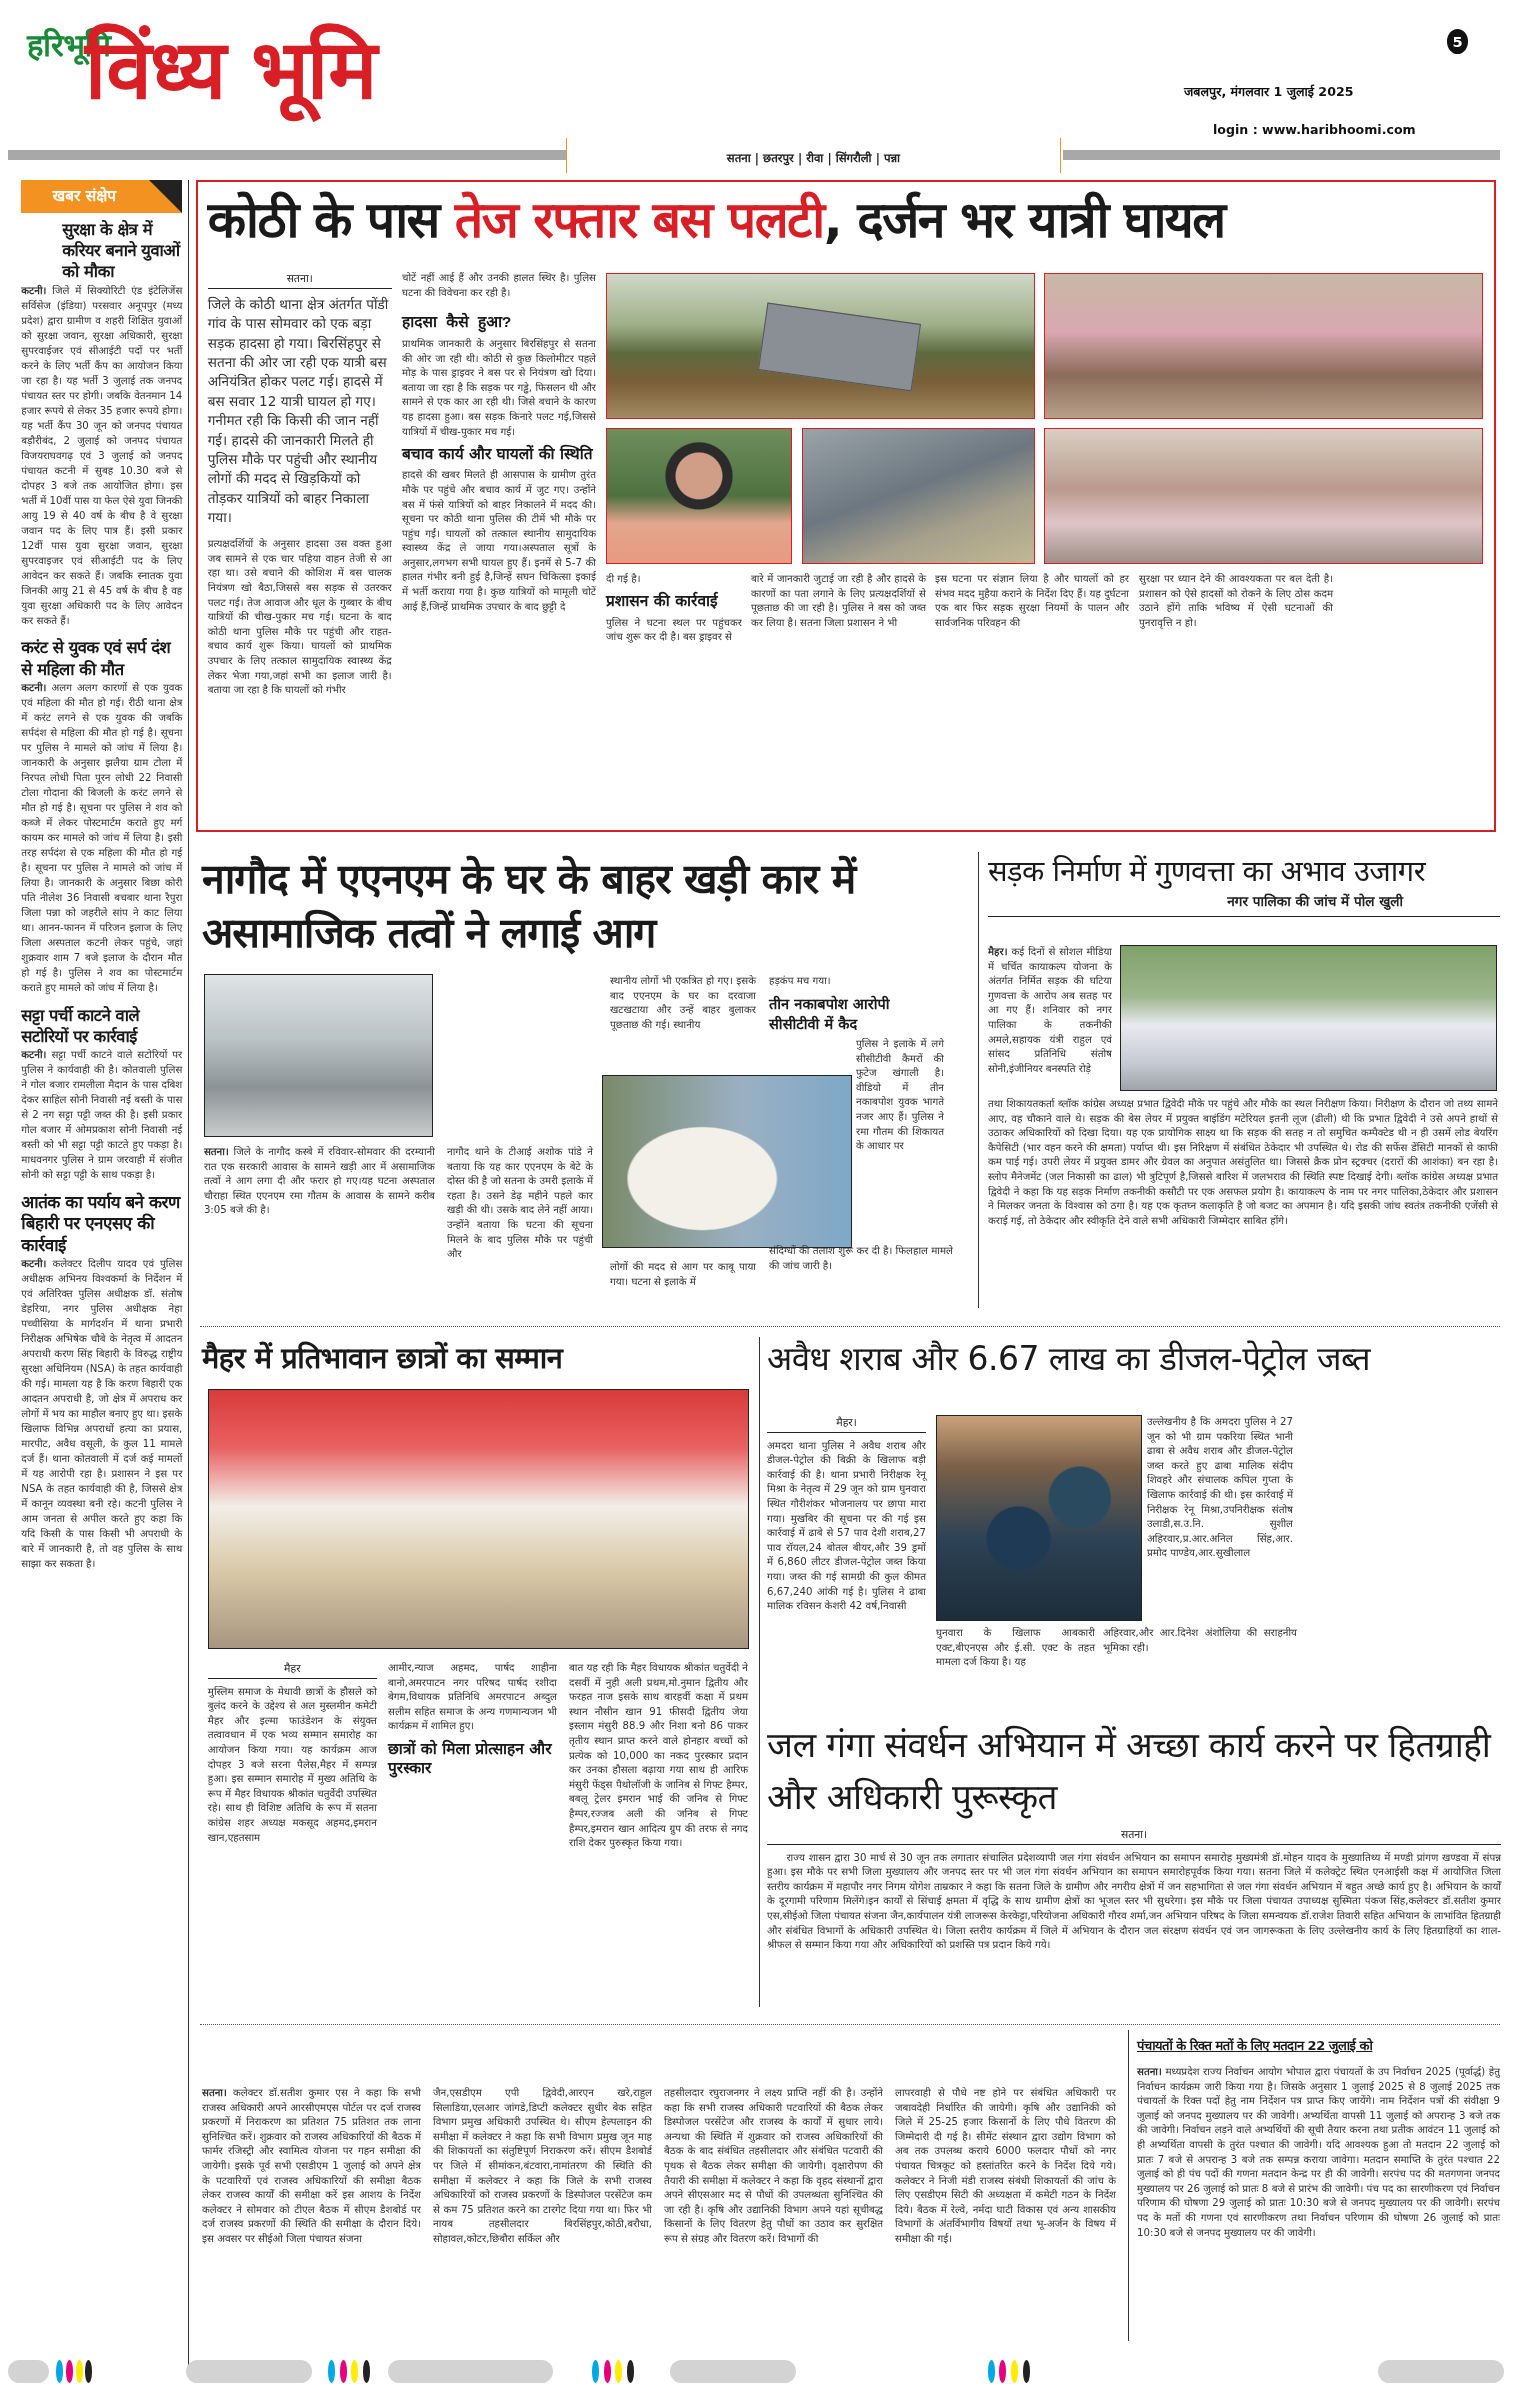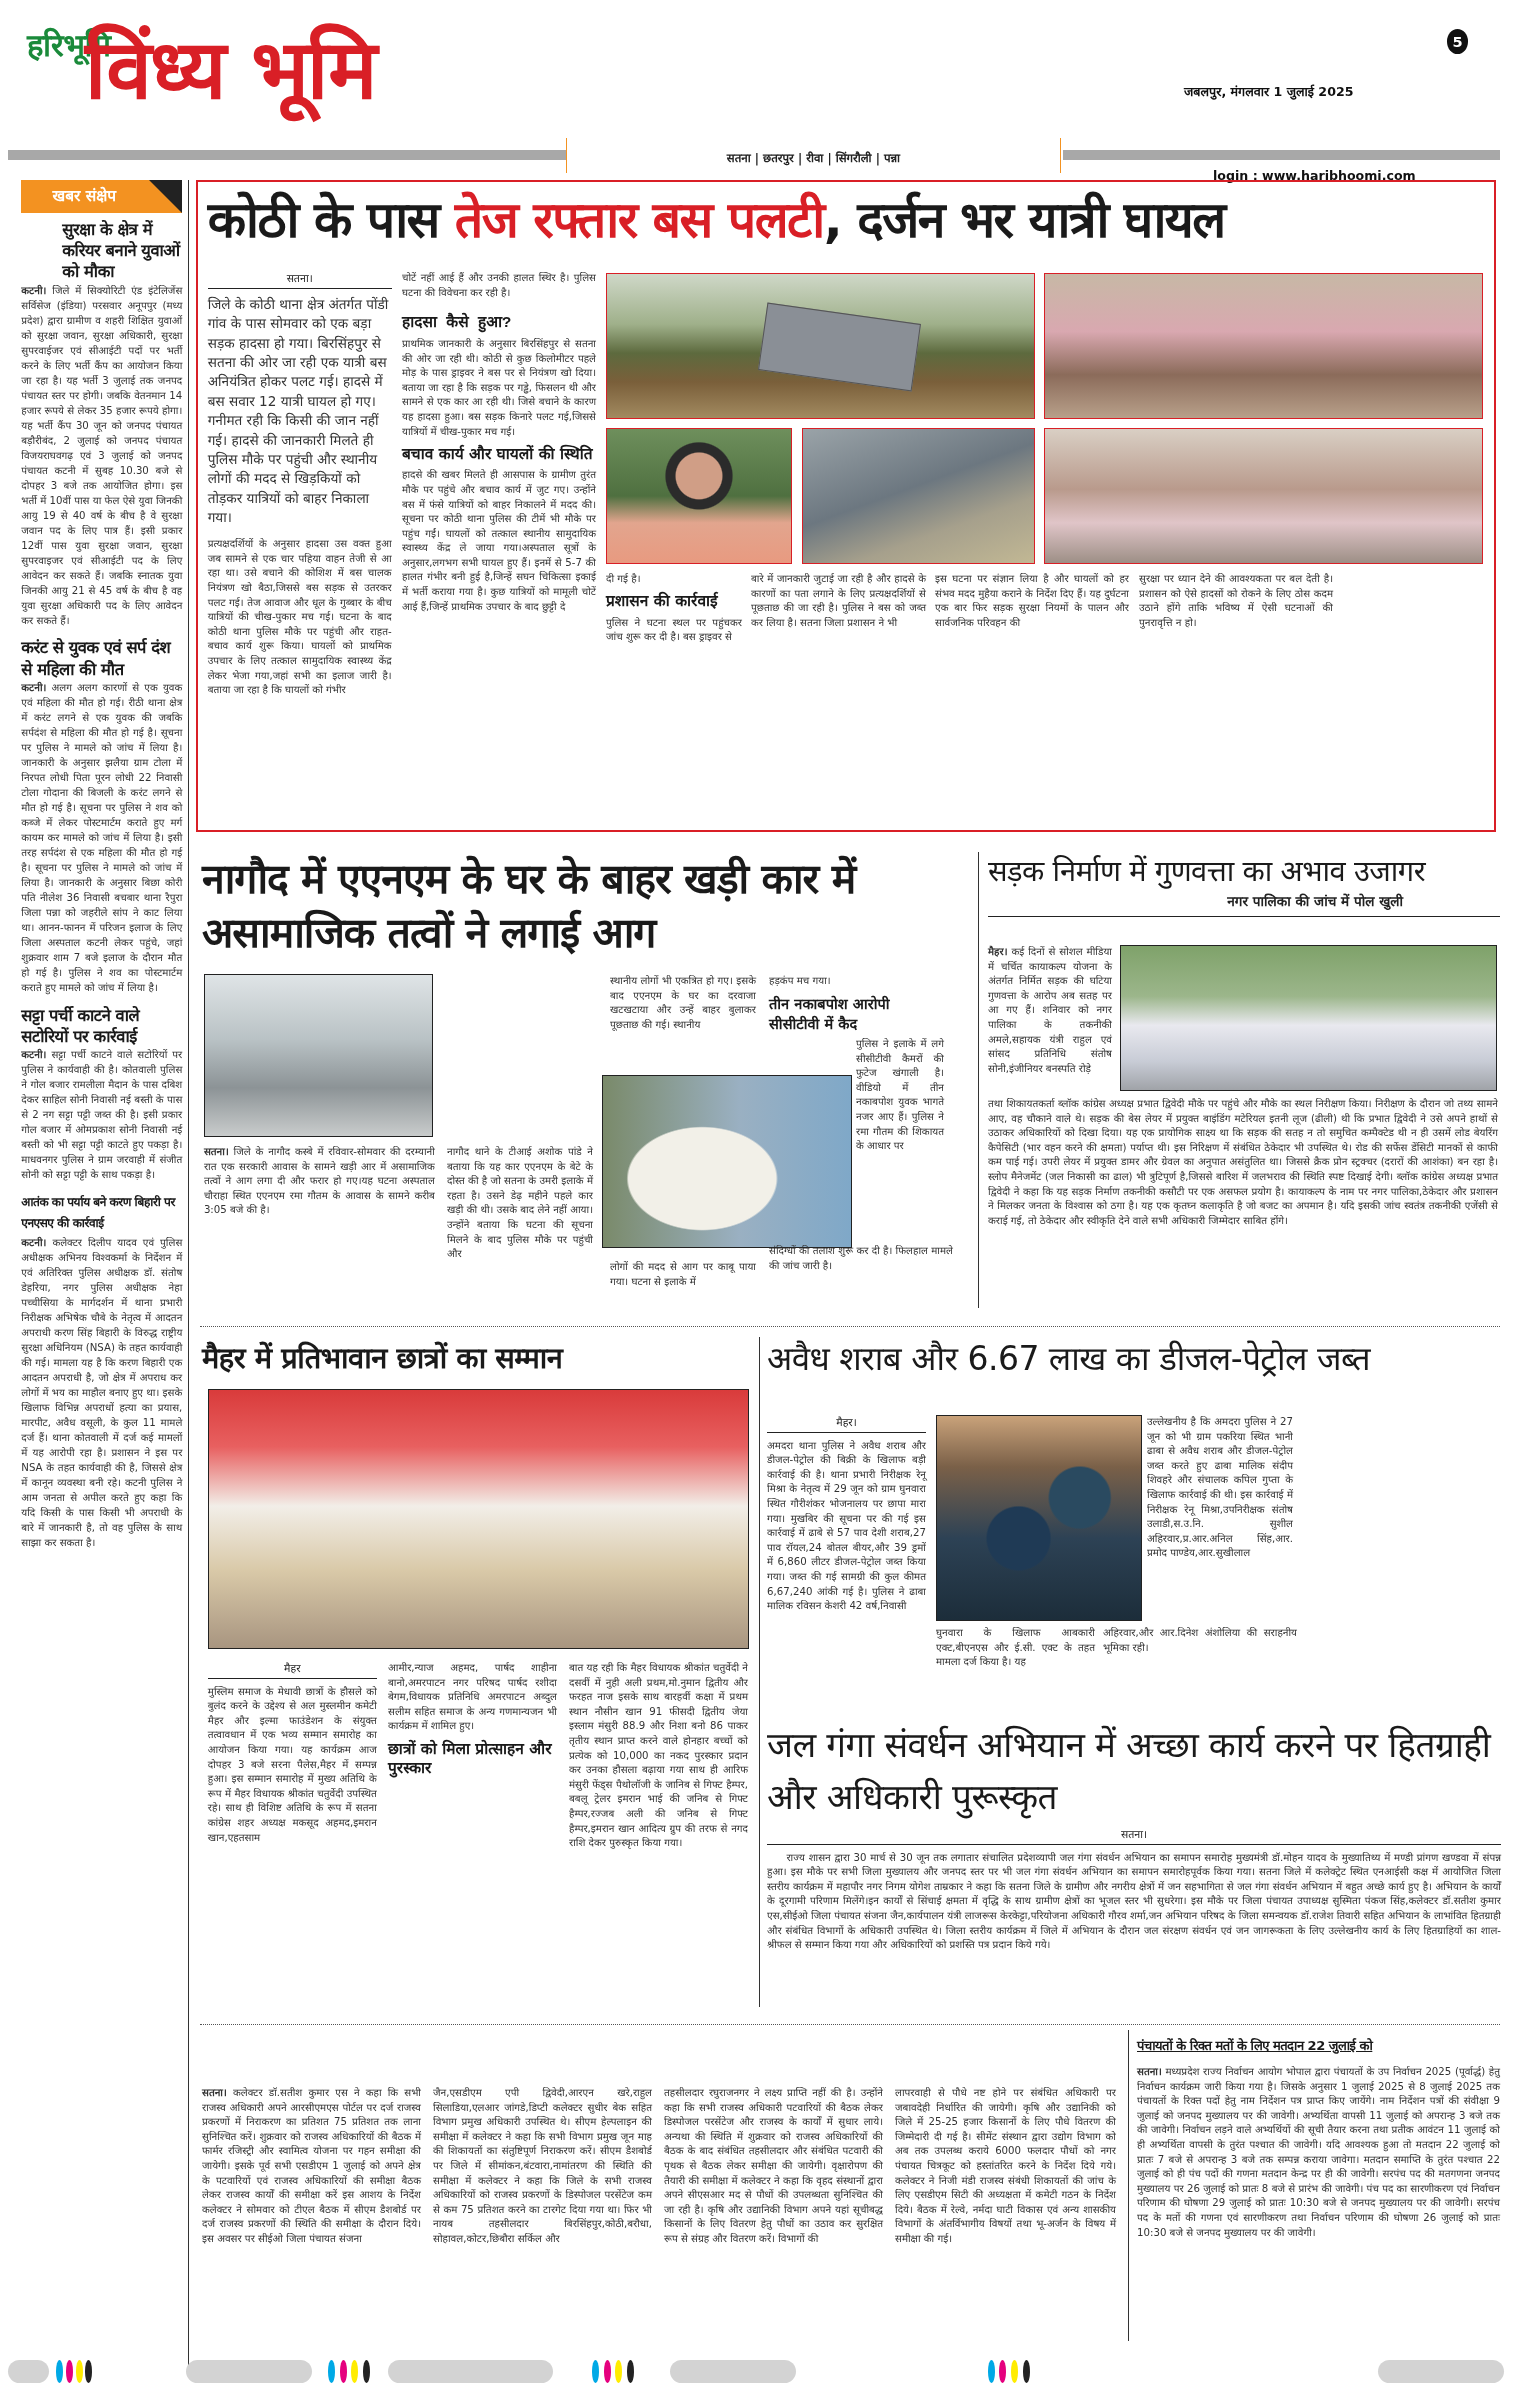--- a/index.html
+++ b/index.html
@@ -16,21 +16,21 @@
 </head>
 <body>
 
 <div class="abs" style="left:0;top:0;width:1518px;height:175px;">
   <div class="abs hd" style="left:27px;top:23px;font-size:31px;color:#1a8a3a;font-weight:900;">हरिभूमि</div>
   <div class="abs" style="left:85px;top:29px;font-size:82px;color:#d91f26;font-weight:bold;line-height:1;letter-spacing:-1.9px;">विंध्य भूमि</div>
   <div class="abs" style="left:1447px;top:29px;width:21.3px;height:25px;border-radius:50%;background:#111;color:#fff;font-size:14.6px;font-weight:bold;text-align:center;line-height:25px;">
     <span>5</span>
   </div>
   <div class="abs" style="left:1184px;top:83px;font-size:12.6px;font-weight:bold;color:#111;">जबलपुर, मंगलवार 1 जुलाई 2025</div>
-  <div class="abs" style="left:1213px;top:122px;font-size:12.6px;font-weight:bold;color:#111;margin-top:46px;">login : www.haribhoomi.com</div>
+  <div class="abs" style="left:1213px;top:122px;font-size:12.6px;font-weight:bold;color:#111;">login : www.haribhoomi.com</div>
   <div class="abs" style="left:7.8px;top:150px;width:558px;height:9.7px;background:#a8a8a8;"></div>
   <div class="abs" style="left:1063px;top:150px;width:437px;height:9.7px;background:#a8a8a8;"></div>
   <div class="abs" style="left:566px;top:138px;width:495px;height:35px;border-left:1.9px solid #f39221;border-right:1.9px solid #f39221;">
     <div style="text-align:center;font-size:11.6px;font-weight:bold;margin-top:11.6px;color:#222;">सतना | छतरपुर | रीवा | सिंगरौली | पन्ना</div>
   </div>
 </div>
 
 <div class="vline" style="left:188px;top:180px;height:2193px;"></div>
 <div class="abs" style="left:21.3px;top:180px;width:161px;">
   <div style="background:#f39221;height:33px;position:relative;margin-bottom:5.8px;">
@@ -44,21 +44,21 @@
   </div>
   <div style="margin-top:9.7px;">
     <div class="hd" style="font-size:16.5px;line-height:21.3px;">करंट से युवक एवं सर्प दंश से महिला की मौत</div>
     <p class="body" style="font-size:10.2px;line-height:15px;"><b>कटनी।</b> <span>अलग अलग कारणों से एक युवक एवं महिला की मौत हो गई। रीठी थाना क्षेत्र में करंट लगने से एक युवक की जबकि सर्पदंश से महिला की मौत हो गई है। सूचना पर पुलिस ने मामले को जांच में लिया है। जानकारी के अनुसार झलैया ग्राम टोला में निरपत लोधी पिता पूरन लोधी 22 निवासी टोला गोदाना की बिजली के करंट लगने से मौत हो गई है। सूचना पर पुलिस ने शव को कब्जे में लेकर पोस्टमार्टम कराते हुए मर्ग कायम कर मामले को जांच में लिया है। इसी तरह सर्पदंश से एक महिला की मौत हो गई है। सूचना पर पुलिस ने मामले को जांच में लिया है। जानकारी के अनुसार बिछा कोरी पति नीलेश 36 निवासी बचबार थाना रैपुरा जिला पन्ना को जहरीले सांप ने काट लिया था। आनन-फानन में परिजन इलाज के लिए जिला अस्पताल कटनी लेकर पहुंचे, जहां शुक्रवार शाम 7 बजे इलाज के दौरान मौत हो गई है। पुलिस ने शव का पोस्टमार्टम कराते हुए मामले को जांच में लिया है।</span></p>
   </div>
   <div style="margin-top:9.7px;">
     <div class="hd" style="font-size:16.5px;line-height:21.3px;">सट्टा पर्ची काटने वाले सटोरियों पर कार्रवाई</div>
     <p class="body" style="font-size:10.2px;line-height:15px;"><b>कटनी।</b> <span>सट्टा पर्ची काटने वाले सटोरियों पर पुलिस ने कार्यवाही की है। कोतवाली पुलिस ने गोल बजार रामलीला मैदान के पास दबिश देकर साहिल सोनी निवासी नई बस्ती के पास से 2 नग सट्टा पट्टी जब्त की है। इसी प्रकार गोल बजार में ओमप्रकाश सोनी निवासी नई बस्ती को भी सट्टा पट्टी काटते हुए पकड़ा है। माधवनगर पुलिस ने ग्राम जरवाही में संजीत सोनी को सट्टा पट्टी के साथ पकड़ा है।</span></p>
   </div>
   <div style="margin-top:9.7px;">
-    <div class="hd" style="font-size:12px;line-height:21.3px;">आतंक का पर्याय बने करण बिहारी पर एनएसए की कार्रवाई</div>
+    <div class="hd" style="font-size:17px;line-height:21.3px;">आतंक का पर्याय बने करण बिहारी पर एनएसए की कार्रवाई</div>
     <p class="body" style="font-size:10.2px;line-height:15px;"><b>कटनी।</b> <span>कलेक्टर दिलीप यादव एवं पुलिस अधीक्षक अभिनय विश्वकर्मा के निर्देशन में एवं अतिरिक्त पुलिस अधीक्षक डॉ. संतोष डेहरिया, नगर पुलिस अधीक्षक नेहा पच्चीसिया के मार्गदर्शन में थाना प्रभारी निरीक्षक अभिषेक चौबे के नेतृत्व में आदतन अपराधी करण सिंह बिहारी के विरुद्ध राष्ट्रीय सुरक्षा अधिनियम (NSA) के तहत कार्यवाही की गई। मामला यह है कि करण बिहारी एक आदतन अपराधी है, जो क्षेत्र में अपराध कर लोगों में भय का माहौल बनाए हुए था। इसके खिलाफ विभिन्न अपराधों हत्या का प्रयास, मारपीट, अवैध वसूली, के कुल 11 मामले दर्ज हैं। थाना कोतवाली में दर्ज कई मामलों में यह आरोपी रहा है। प्रशासन ने इस पर NSA के तहत कार्यवाही की है, जिससे क्षेत्र में कानून व्यवस्था बनी रहे। कटनी पुलिस ने आम जनता से अपील करते हुए कहा कि यदि किसी के पास किसी भी अपराधी के बारे में जानकारी है, तो वह पुलिस के साथ साझा कर सकता है।</span></p>
   </div>
 </div>
 
 <div class="abs" style="left:196px;top:180px;width:1300px;height:652px;border:2.9px solid #d91f26;">
   <div class="hd" style="position:absolute;left:9.7px;top:3.9px;font-size:50px;line-height:68px;white-space:nowrap;letter-spacing:-1.5px;">
     <span>कोठी के पास </span><span style="color:#d91f26;">तेज रफ्तार बस पलटी</span><span>, दर्जन भर यात्री घायल</span>
   </div>
 
   <div class="abs" style="left:9.7px;top:89px;width:184px;">

